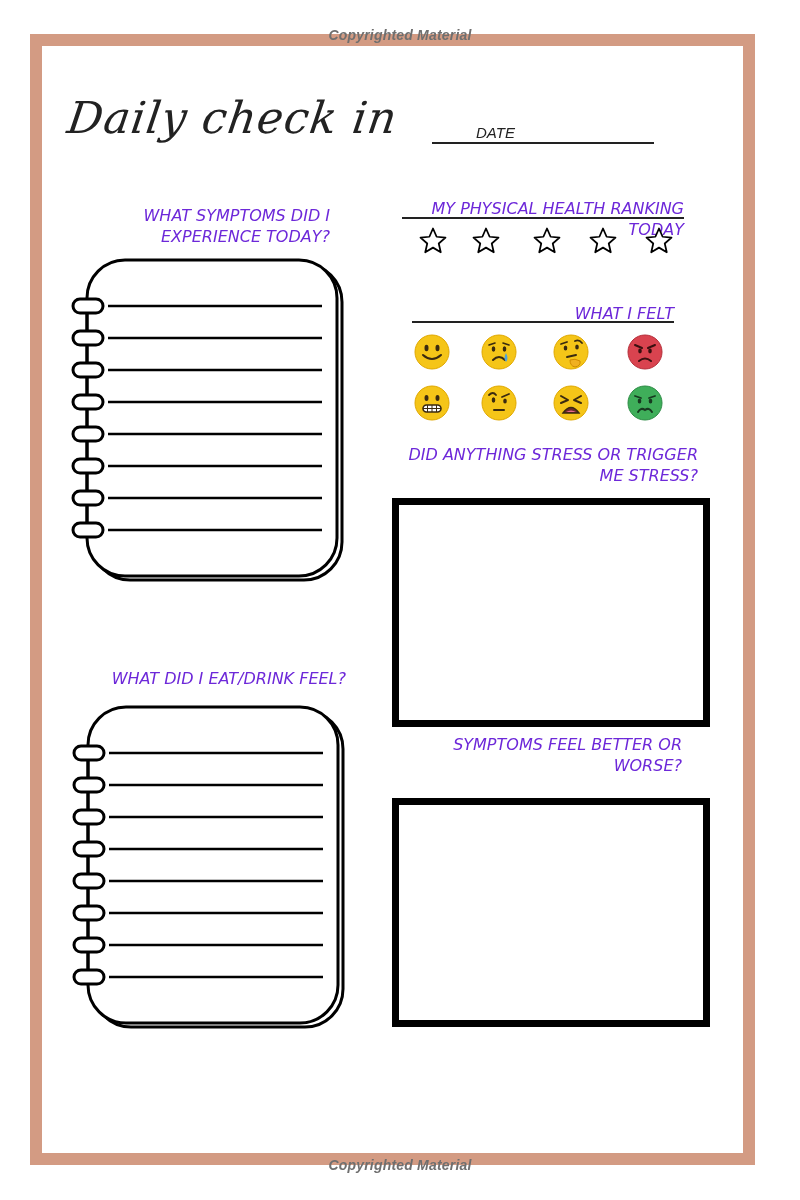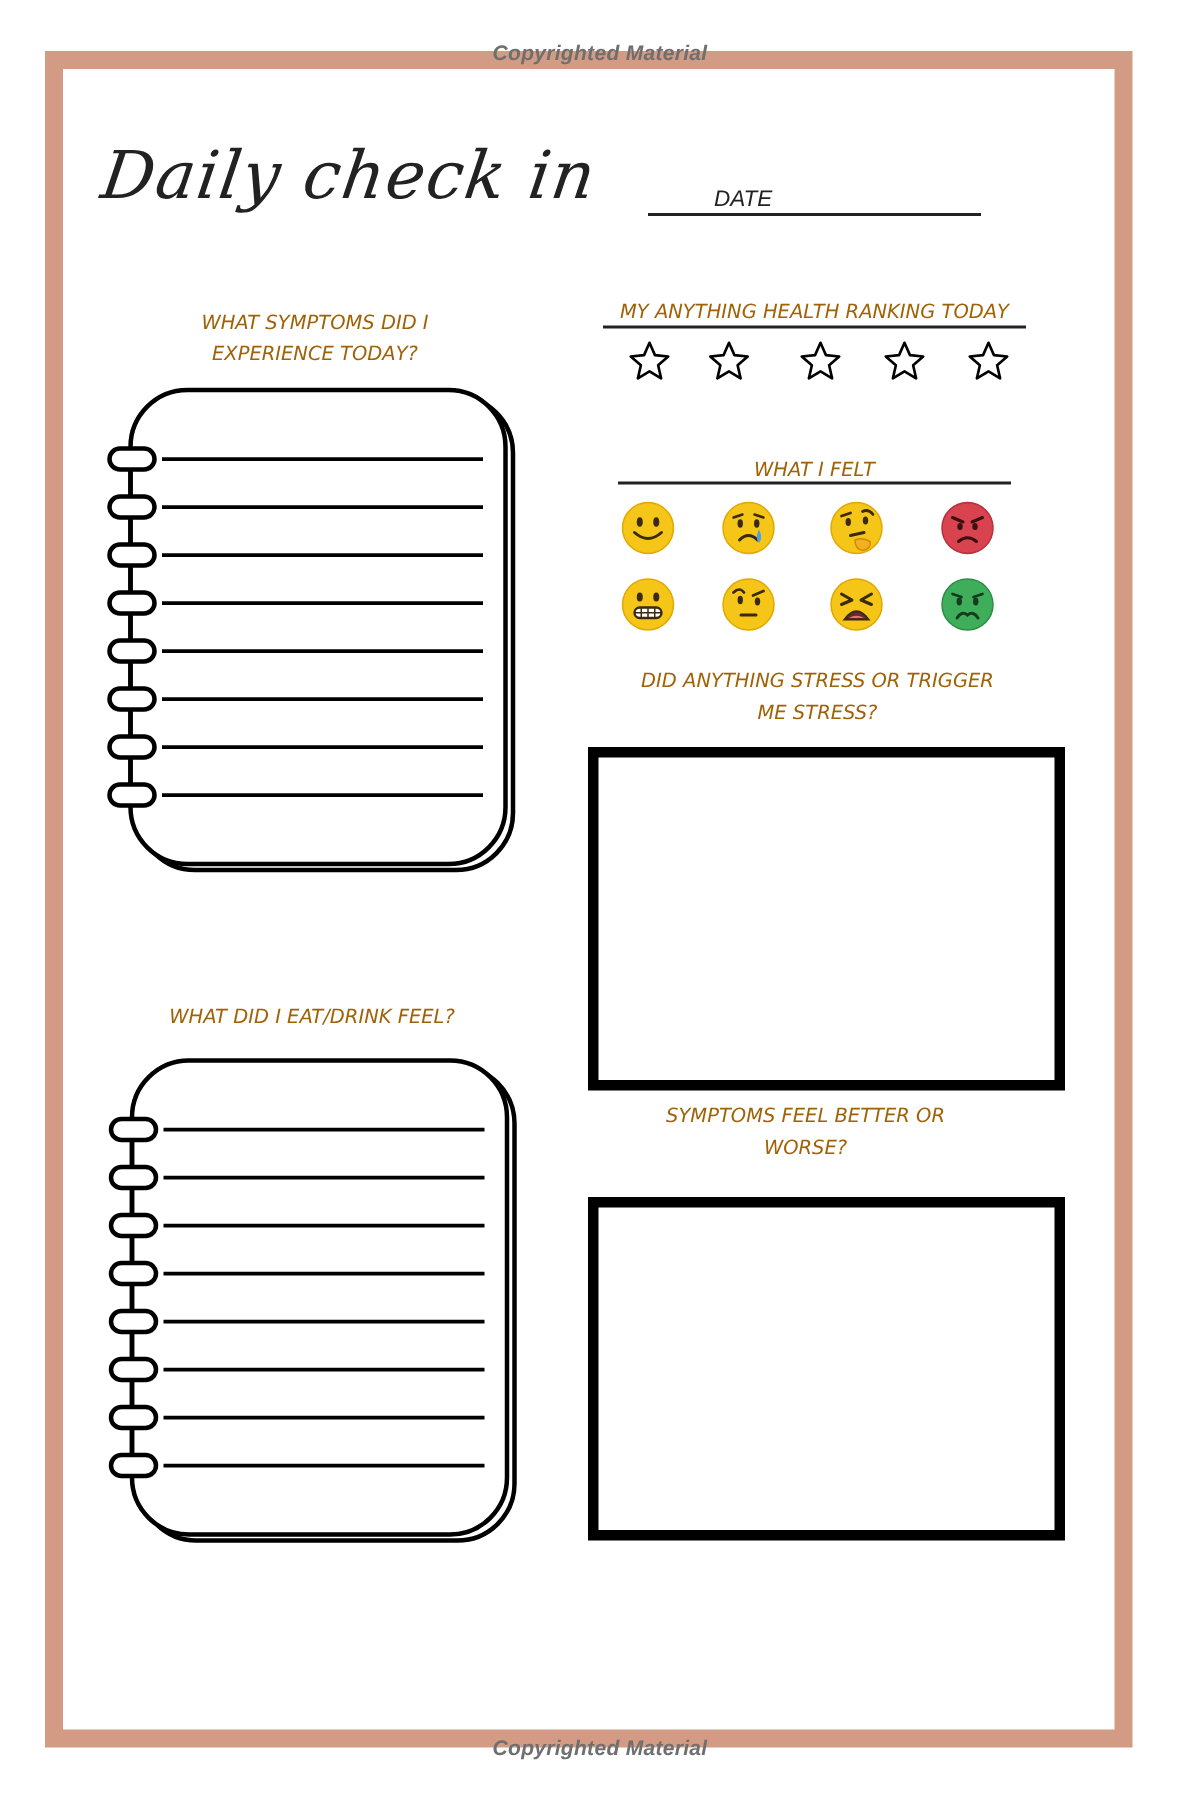--- a/index.html
+++ b/index.html
@@ -7,22 +7,22 @@
          font-family:"Liberation Sans", sans-serif; color:#222; }
   .abs { position:absolute;font-style:italic; }
   .frame { left:30px; top:34px; width:725px; height:1131px; box-sizing:border-box;
            border:12px solid #d39b83; background:#fff; }
   .copyright { left:0; width:800px; text-align:center; font-family:"Liberation Sans", sans-serif;
                font-weight:bold; font-size:14px; color:#6f6f6f; letter-spacing:0.2px; }
   .title { left:68px; top:92px; font-family:"DejaVu Serif", serif; font-style:italic;
            font-size:44px; color:#222; transform:skewX(-8deg); letter-spacing:1px; }
   .date-label { left:432px; top:124px; font-size:15px; color:#222;margin-left:44px; }
   .date-line { left:432px; top:142px; width:222px; height:2px; background:#222; }
-  .label { font-family:"DejaVu Sans", sans-serif; font-size:13px; color:#a16207;
-           text-align:center; line-height:21px; }
+  .label { font-family:"DejaVu Sans", sans-serif; font-size:16px; color:#6d28d9;
+           text-align:right; line-height:21px; }
   .underline { height:2px; background:#222; }
   .star { position:absolute; width:30px; height:30px; }
   .emoji { position:absolute; width:36px; height:36px; }
   .box { box-sizing:border-box; border:7px solid #000; background:#fff; }
 </style>
 </head>
 <body>
 
 <div class="abs frame"></div>
 <div class="abs copyright" style="top:27px;">Copyrighted Material</div>
@@ -86,21 +86,21 @@
       <rect x="3" y="105" width="30" height="14" rx="7"></rect>
       <rect x="3" y="137" width="30" height="14" rx="7"></rect>
       <rect x="3" y="169" width="30" height="14" rx="7"></rect>
       <rect x="3" y="201" width="30" height="14" rx="7"></rect>
       <rect x="3" y="233" width="30" height="14" rx="7"></rect>
       <rect x="3" y="265" width="30" height="14" rx="7"></rect>
     </g>
   </svg>
 </div>
 
-<div class="abs label" style="left:402px; top:198px; width:282px;">MY ANYTHING HEALTH RANKING TODAY</div>
+<div class="abs label" style="left:402px; top:198px; width:282px;">MY PHYSICAL HEALTH RANKING TODAY</div>
 <div class="abs underline" style="left:402px; top:217px; width:282px;"></div>
 <div>
   <svg class="star" style="left:418px; top:226px;" viewBox="0 0 24 24">
       <polygon points="12,2 14.9,8.6 22,9.3 16.6,14 18.2,21 12,17.3 5.8,21 7.4,14 2,9.3 9.1,8.6" fill="#fff" stroke="#000" stroke-width="1.4" stroke-linejoin="round"></polygon>
     </svg>
   <svg class="star" style="left:471px; top:226px;" viewBox="0 0 24 24">
       <polygon points="12,2 14.9,8.6 22,9.3 16.6,14 18.2,21 12,17.3 5.8,21 7.4,14 2,9.3 9.1,8.6" fill="#fff" stroke="#000" stroke-width="1.4" stroke-linejoin="round"></polygon>
     </svg>
   <svg class="star" style="left:532px; top:226px;" viewBox="0 0 24 24">
       <polygon points="12,2 14.9,8.6 22,9.3 16.6,14 18.2,21 12,17.3 5.8,21 7.4,14 2,9.3 9.1,8.6" fill="#fff" stroke="#000" stroke-width="1.4" stroke-linejoin="round"></polygon>

